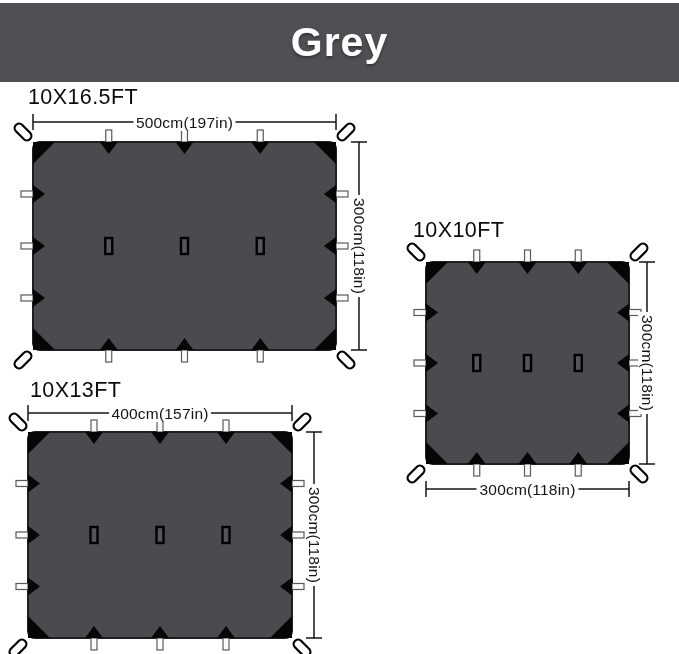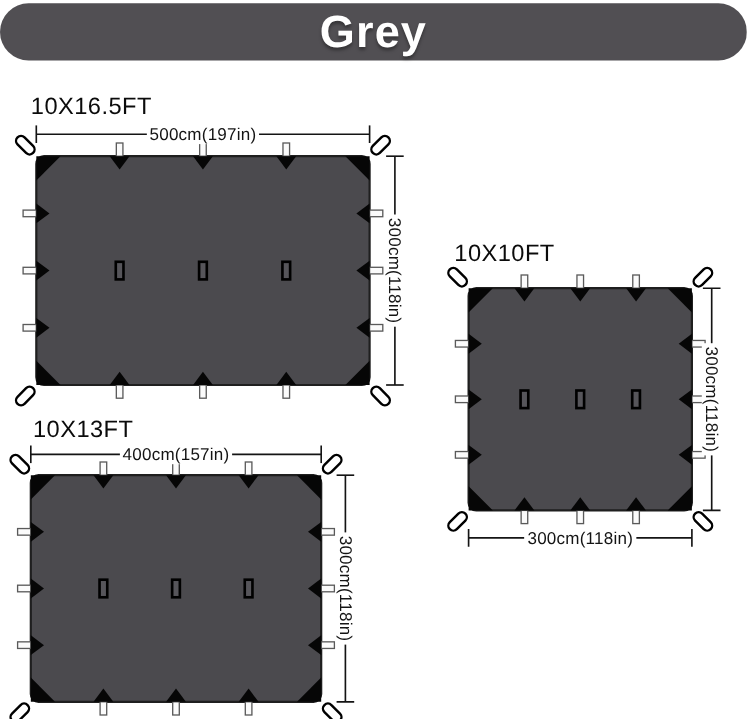--- a/index.html
+++ b/index.html
@@ -5,22 +5,22 @@
   html,body{margin:0;padding:0;background:#ffffff;}
   .page{
     position:relative;
     width:679px;height:654px;
     background:#ffffff;
     overflow:hidden;
     font-family:"Liberation Sans",sans-serif;
   }
   .banner{
     position:absolute;top:3px;left:0;
-    width:679px;height:52px;
-    display:flex;align-items:center;justify-content:center;border-radius:30px;
+    width:679px;height:79px;
+    display:flex;align-items:center;justify-content:center;
   }
   .banner-label{
     font-family:"Liberation Sans",sans-serif;
     font-weight:bold;
     font-size:41px;
     letter-spacing:1px;
     text-shadow:0 2px 3px rgba(0,0,0,0.35);
   }
   svg#diagram{position:absolute;top:0;left:0;}
   .tarp-label{

